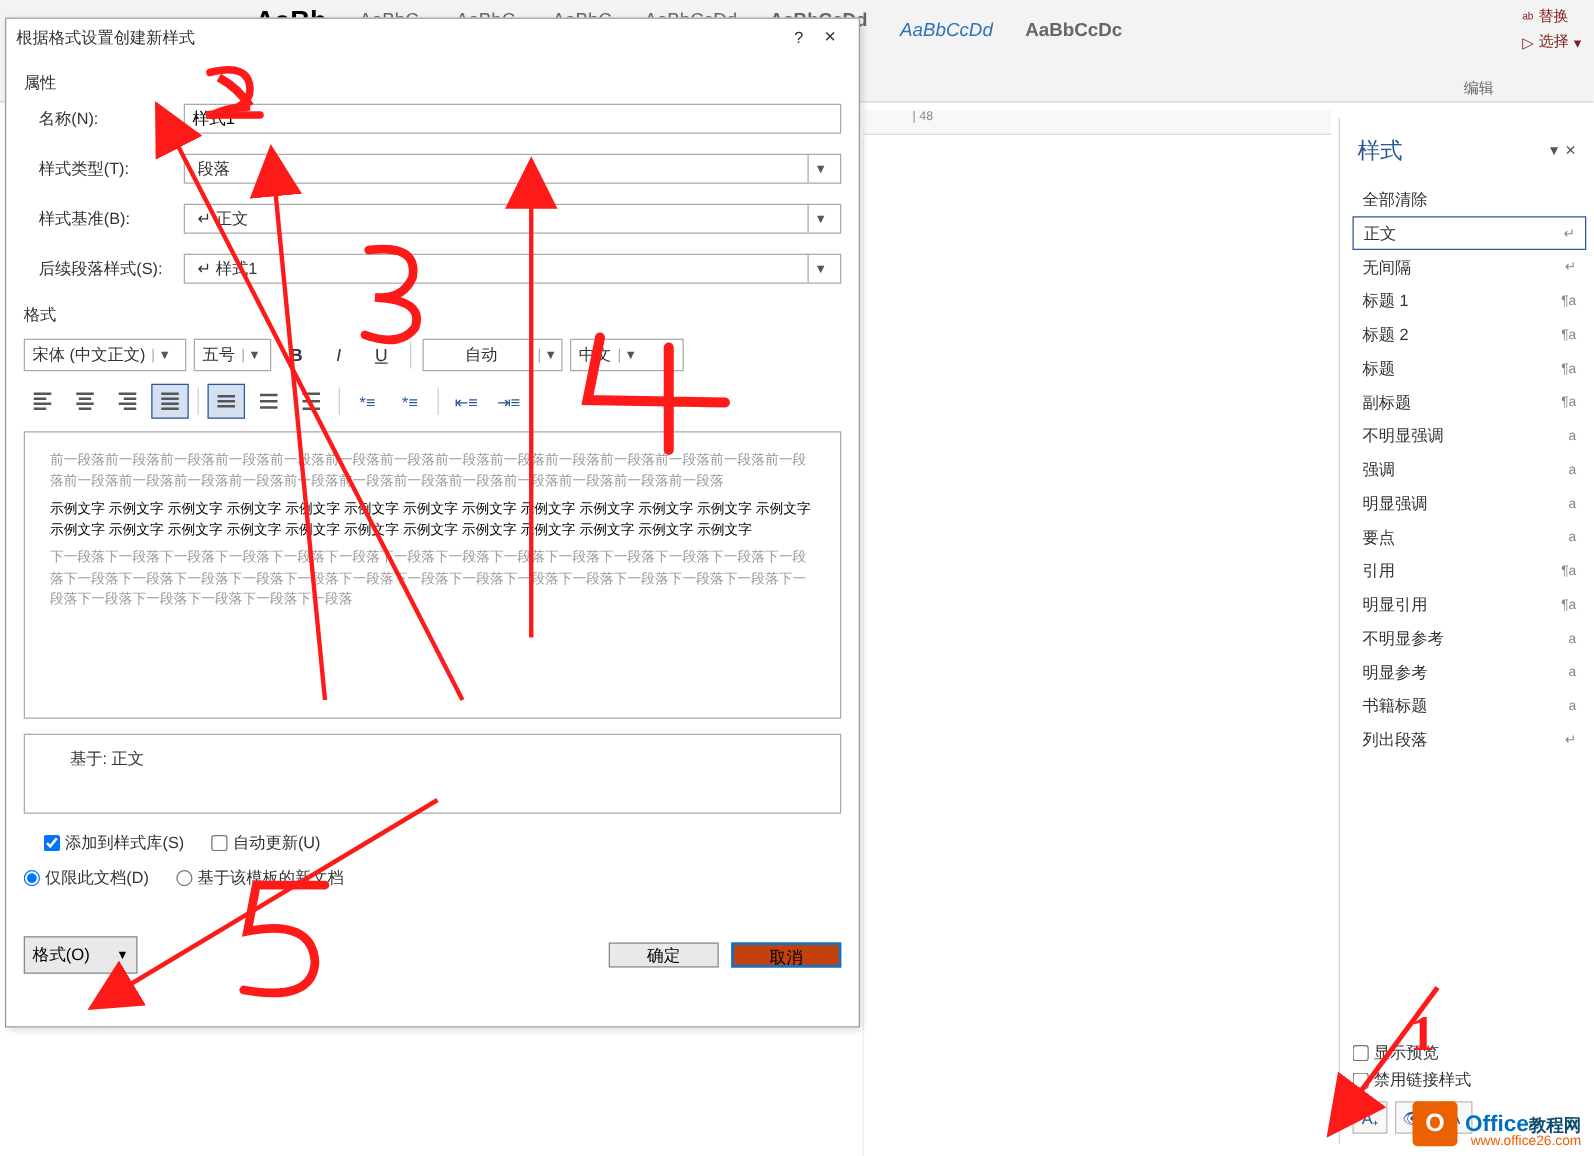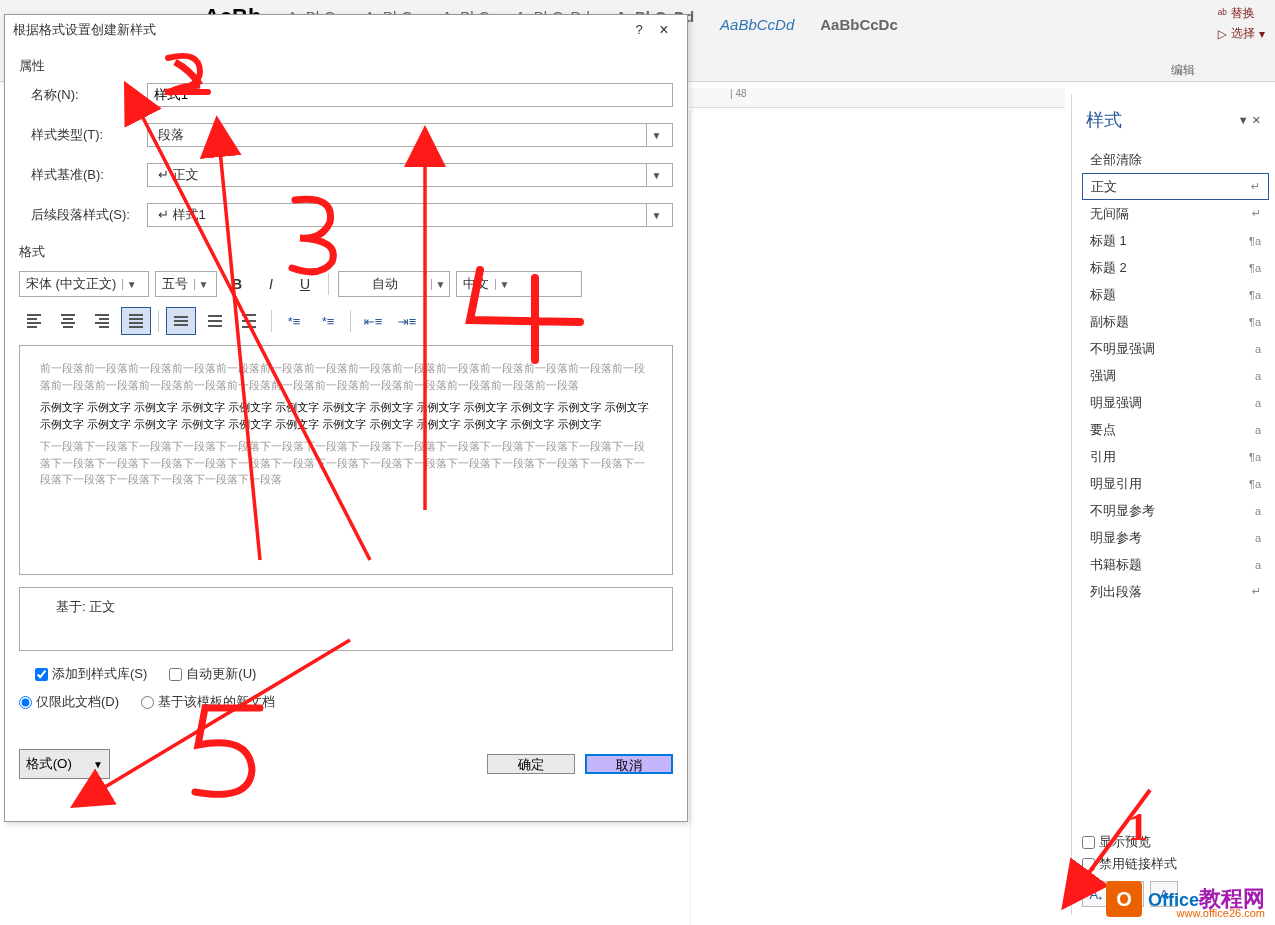--- a/index.html
+++ b/index.html
@@ -45,21 +45,21 @@
 .lines span { display:block; width:14px; height:2px; background:#555; }
 .preview-box { border:1px solid #aaa; height: 230px; padding: 14px 20px; font-size: 11px; line-height: 1.5; overflow:hidden; }
 .preview-box .gray { color:#999; }
 .preview-box .blk { color:#000; margin: 6px 0; }
 .desc-box { border:1px solid #aaa; margin-top: 12px; padding: 10px 12px 20px 12px; font-size:13px; min-height: 64px; }
 .chk-row { margin: 14px 0 6px 0; display:flex; gap: 22px; padding-left: 16px; }
 .chk-row label, .rad-row label { display:flex; align-items:center; gap:4px; cursor:pointer; }
 .rad-row { margin: 10px 0 16px 0; display:flex; gap: 22px; }
 .dlg-buttons { display:flex; gap: 10px; justify-content:flex-end; margin-top: 22px; }
 .btn { min-width: 88px; height: 20px; border:1px solid #888; background:#e9e9e9; cursor:pointer; }
-.btn.primary { background:#c4b5fd; border:2px solid #0078d7; }
+.btn.primary { background:#c2410c; border:2px solid #0078d7; }
 .btn.small { min-width: 90px; height:30px; display:flex; align-items:center; justify-content:center; gap:21px; }
 .format-btn-wrap { margin-top: 22px; }
 
 
 .styles-pane { position: absolute; right: 6px; top: 94px; width: 198px; bottom: 10px; border-left: 1px solid #d4d4d4; padding: 8px 0 0 10px; background:#fff;margin-left:28px; }
 .styles-pane .title { color:#2a579a; font-size:18px; margin: 6px 0 14px 4px; display:flex; align-items:center; }
 .styles-pane .title .chev { margin-left:auto; margin-right:8px; font-size:11px; color:#555; }
 .style-list { border:0; }
 .style-item { height: 27px; display:flex; align-items:center; padding: 0 8px; cursor:pointer; font-size:13px; color:#333; }
 .style-item.sel { border:1px solid #2a579a; }
@@ -71,21 +71,21 @@
 
 
 .annot { position:absolute; inset:0; pointer-events:none; z-index:50; }
 .annot svg { width:100%; height:100%; }
 .annot text { font-family: "Comic Sans MS", cursive; fill:#ff1a1a; font-weight:bold; }
 
 
 .watermark { position:absolute; right: 10px; bottom: 8px; z-index: 60; display:flex; align-items:center; gap:6px; font-weight:bold; }
 .watermark .logo { width:36px; height:36px; background:#eb6100; border-radius:4px; display:flex; align-items:center; justify-content:center; color:#fff; font-size:20px; font-weight:bold; }
 .watermark .txt1 { color:#0070c0; font-size:18px; }
-.watermark .txt2 { color:#a21caf; font-size:22px; }
+.watermark .txt2 { color:#0c4a6e; font-size:14px; }
 .watermark .sub { position:absolute; right:0; bottom:-2px; font-size:11px; color:#eb6100; font-weight:normal; }
 
 .ruler { position:absolute; left: 690px; top: 88px; height: 20px; right: 210px; background:#f8f8f8; border-bottom:1px solid #ddd; font-size:10px; color:#888; padding-left: 40px;}
 .doc-area { position:absolute; left: 690px; top: 110px; right: 210px; bottom: 0; background:#fff; border-left:1px solid #eee; }
 input[type=checkbox], input[type=radio] { margin:0; }
 </style>
 </head>
 <body>
 
 <div class="ribbon">
@@ -188,21 +188,21 @@
           <i>I</i>
         </div>
       <div class="fmt-btn">
           <u>U</u>
         </div>
       <div class="fmt-sep"></div>
       <div class="fmt-combo" style="width:112px">
           <span class="v" style="text-align:center;flex:1">自动</span>
           <span class="chev">▼</span>
         </div>
-      <div class="fmt-combo" style="width:126px">
+      <div class="fmt-combo" style="width:91px">
           <span class="v">中文</span>
           <span class="chev">▼</span>
         </div>
     </div>
 
     <div class="paragraph-bar">
       <div class="para-btn">
           <div class="lines">
             <span></span>
             <span style="width:10px"></span>

